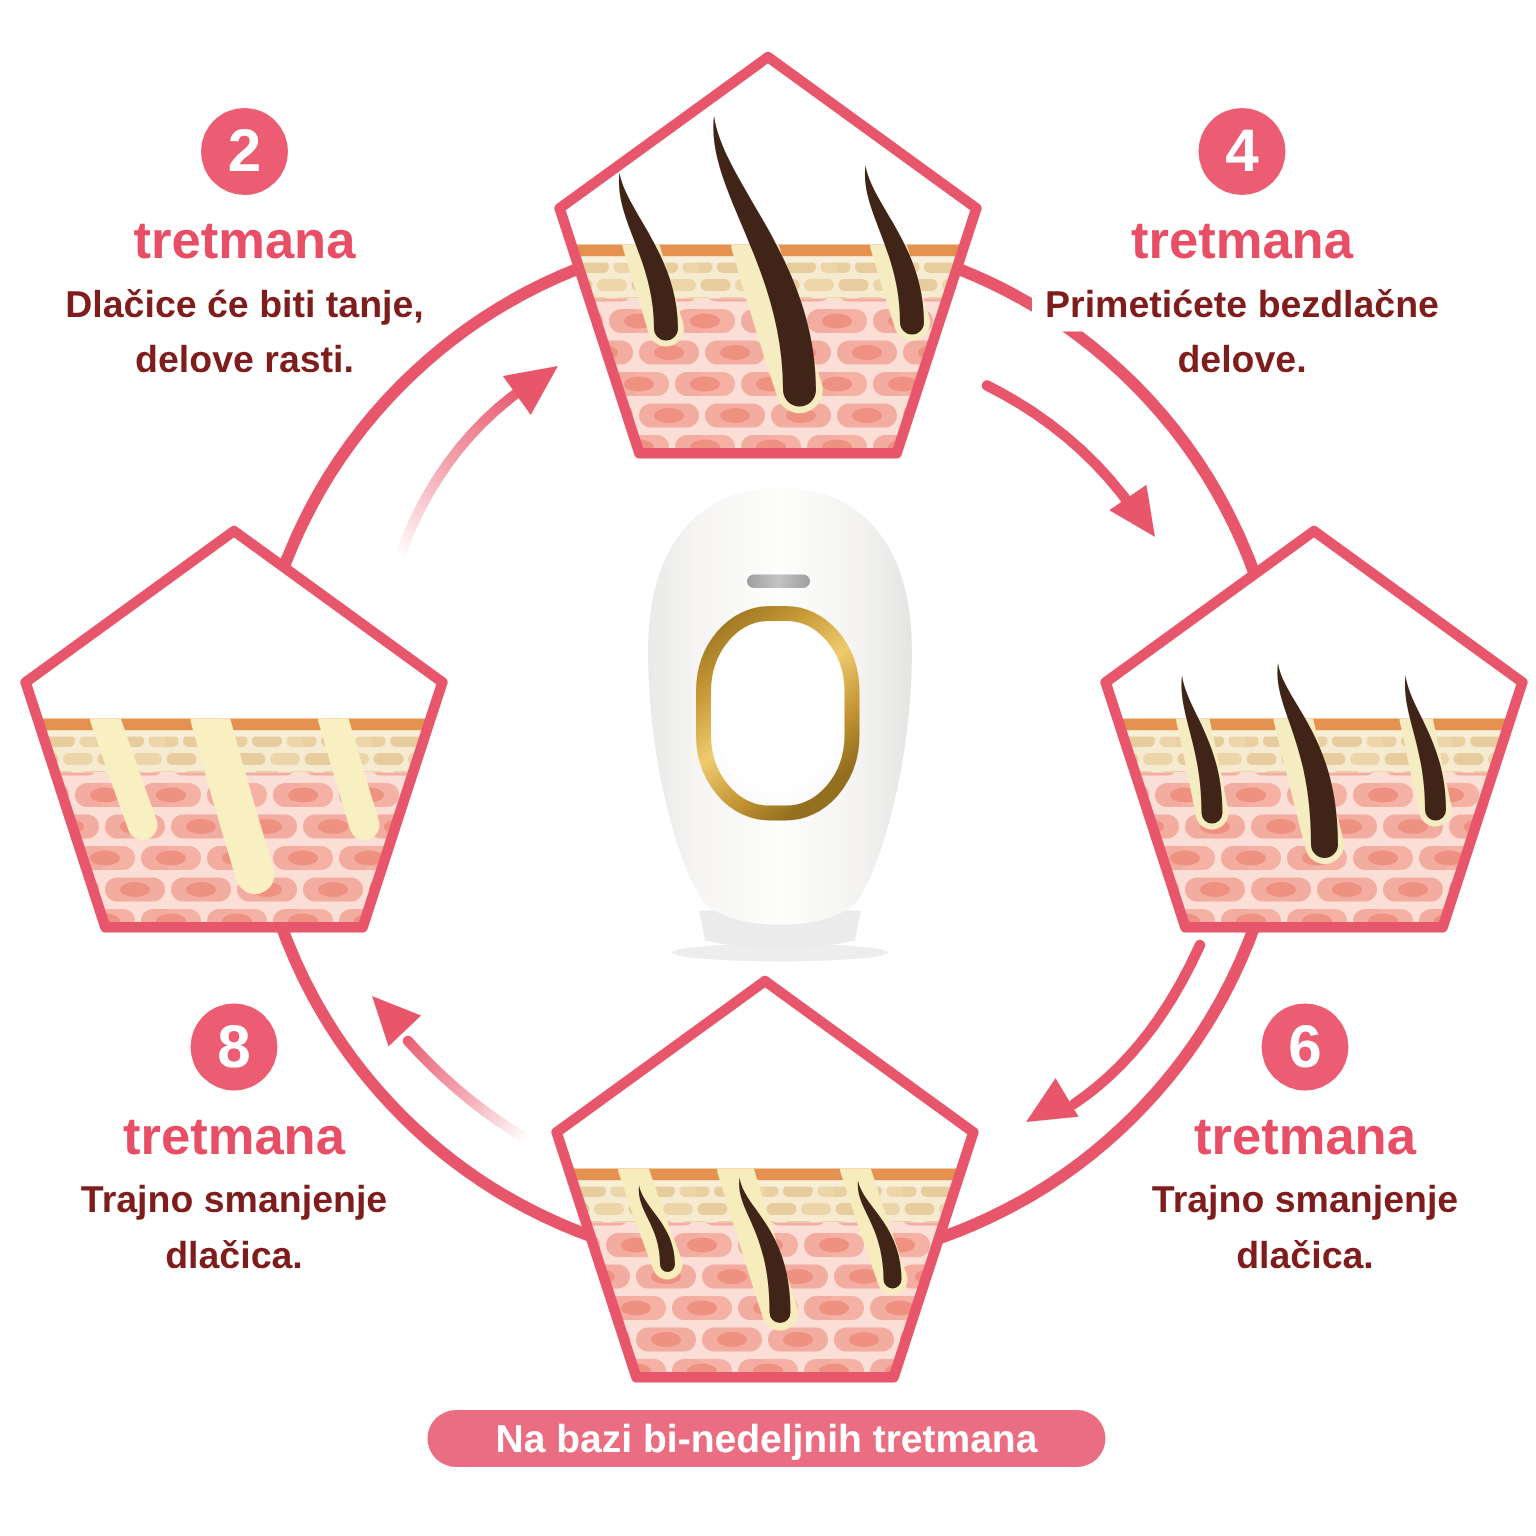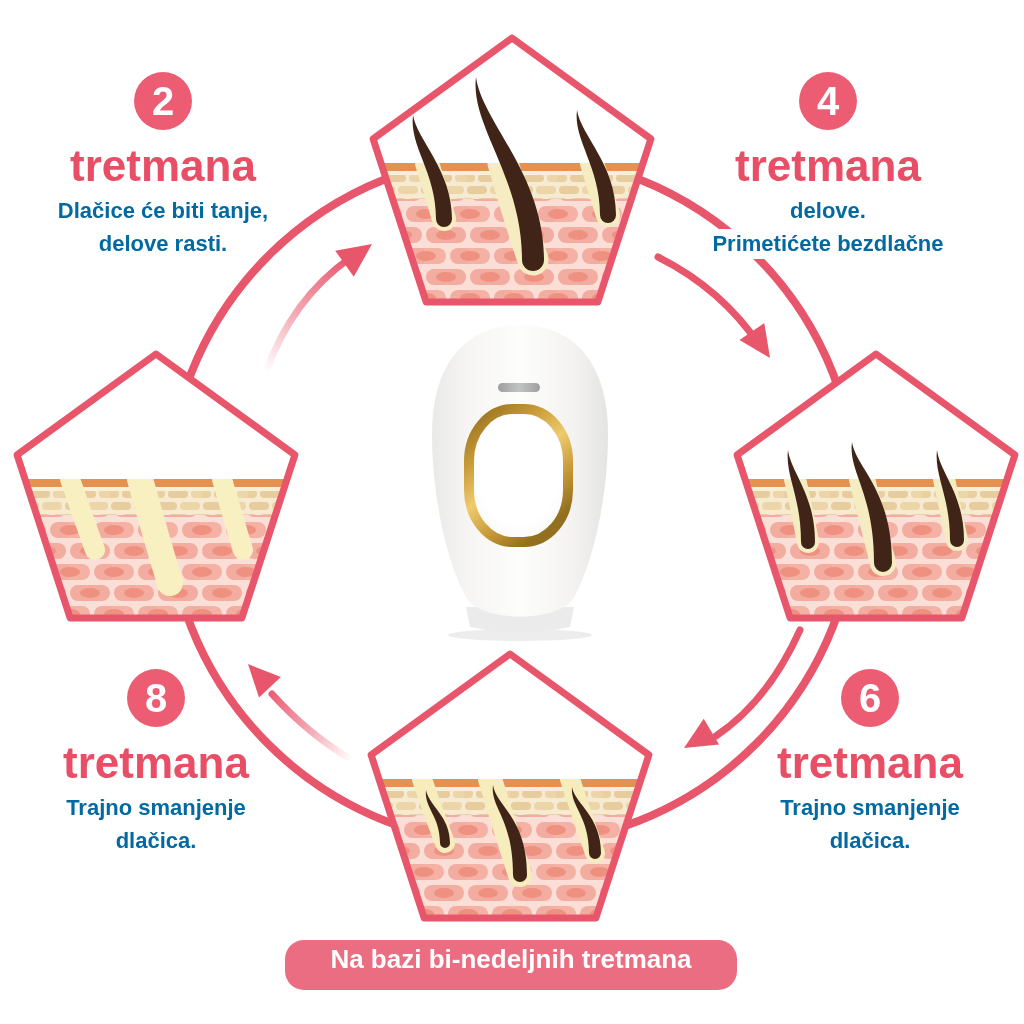--- a/index.html
+++ b/index.html
@@ -14,27 +14,27 @@
   .step-6 { left:705px; top:669px; }
   .step-8 { left:-9px;  top:669px; }
   .badge {
     width:58px; height:58px; margin:0 auto 10px auto;
     background:#ec5d74; border-radius:50%;
     color:#ffffff; font-size:40px; font-weight:bold;
     line-height:58px; text-align:center;
   }
   .halo { display:inline-block; background:#ffffff; border-radius:13px; padding:1px 9px; }
   .unit {
-    font-size:44px; font-weight:bold; color:#e84f66; line-height:1.12;
+    font-size:35px; font-weight:bold; color:#e84f66; line-height:1.12;
   }
   .unit-row { margin-bottom:5px; }
-  .desc-line { font-size:22px; font-weight:bold; color:#0369a1; line-height:1.3; }
+  .desc-line { font-size:25px; font-weight:bold; color:#7f1d1d; line-height:1.3; }
   .desc div { margin:2px 0; }
   .banner {
-    position:absolute; left:285px; top:940px; width:452px; height:50px;
+    position:absolute; left:285px; top:940px; width:452px; height:38px;
     background:#ea6d81; border-radius:19px; color:#ffffff;
     font-size:26px; font-weight:bold; line-height:38px; text-align:center; z-index:2;
   }
 </style>
 </head>
 <body>
 
 <div class="stage">
 
   <svg class="gfx" width="1024" height="1024" viewBox="0 0 1024 1024">
@@ -210,22 +210,22 @@
     <div class="desc">
       <div><span class="halo desc-line">Dlačice će biti tanje,</span></div>
       <div><span class="halo desc-line">delove rasti.</span></div>
     </div>
   </div>
 
   <div class="step step-4">
     <div class="badge">4</div>
     <div class="unit-row"><span class="halo unit">tretmana</span></div>
     <div class="desc">
+      <div><span class="halo desc-line">Primetićete bezdlačne</span></div>
       <div><span class="halo desc-line">delove.</span></div>
-      <div><span class="halo desc-line">Primetićete bezdlačne</span></div>
     </div>
   </div>
 
   <div class="step step-6">
     <div class="badge">6</div>
     <div class="unit-row"><span class="halo unit">tretmana</span></div>
     <div class="desc">
       <div><span class="halo desc-line">Trajno smanjenje</span></div>
       <div><span class="halo desc-line">dlačica.</span></div>
     </div>

